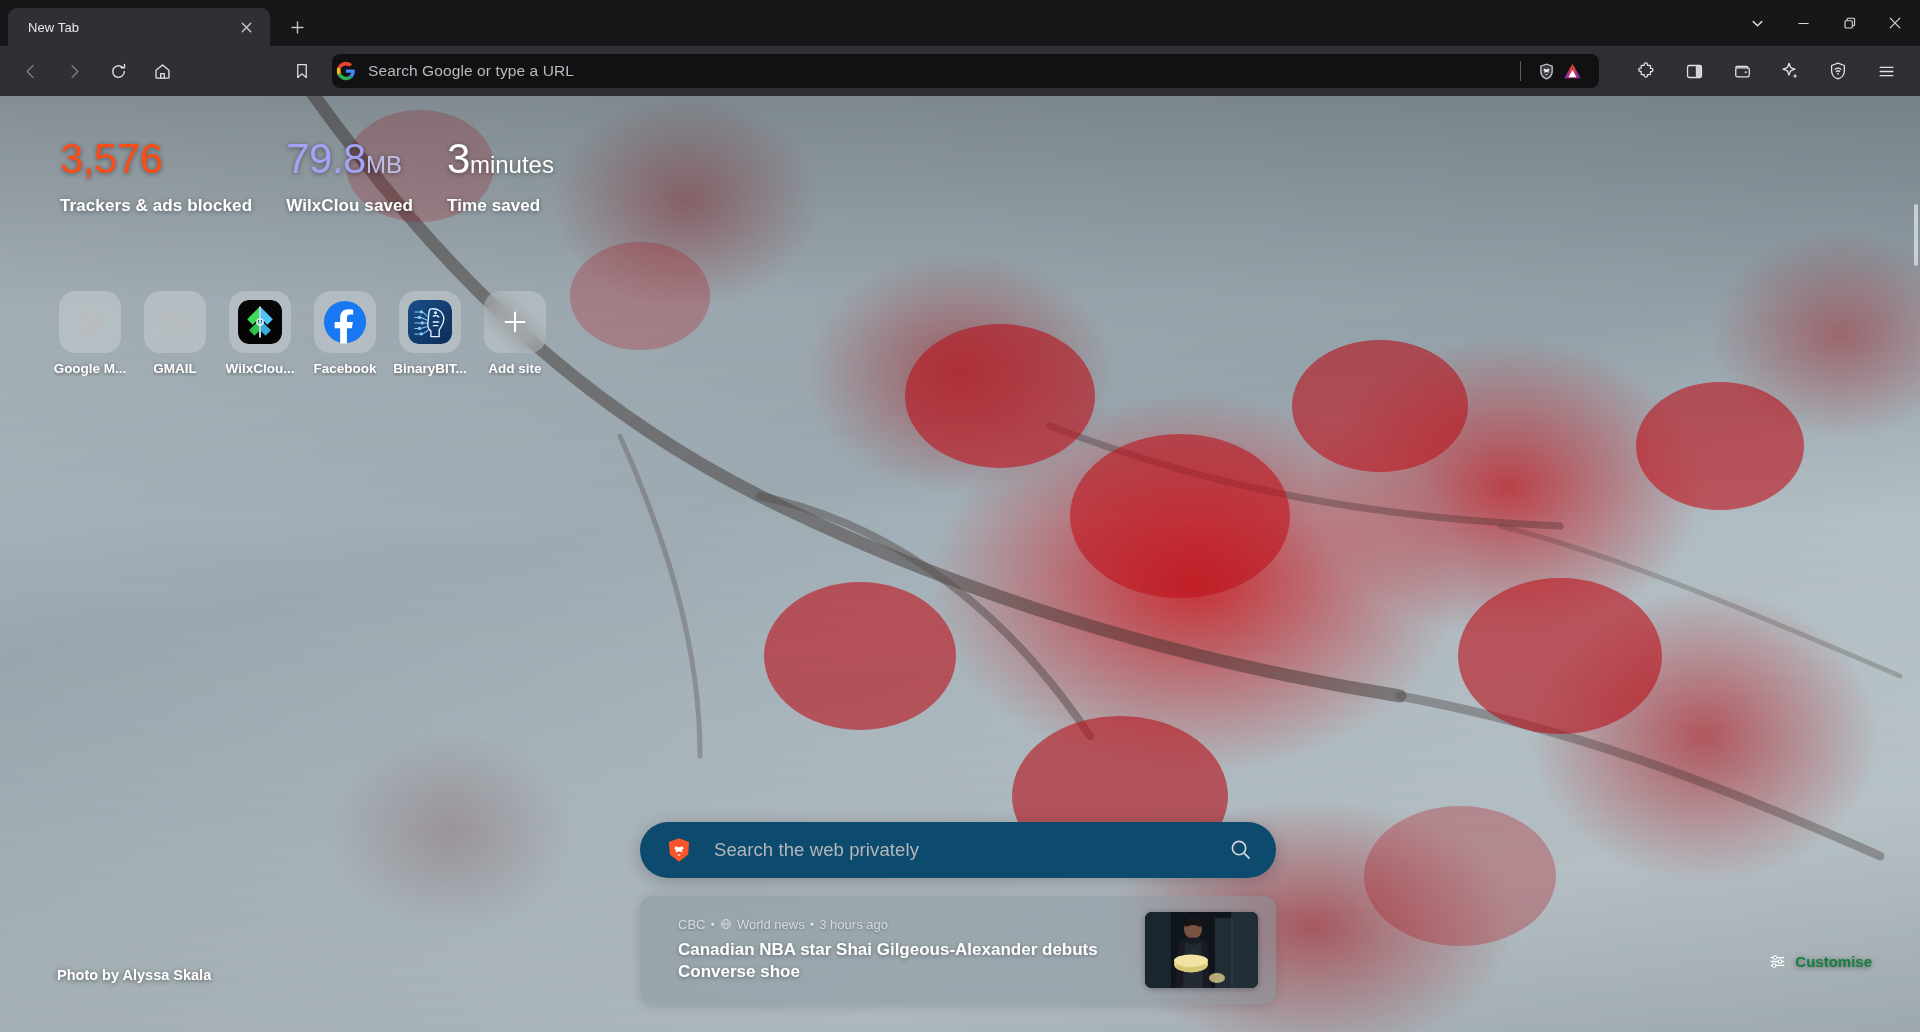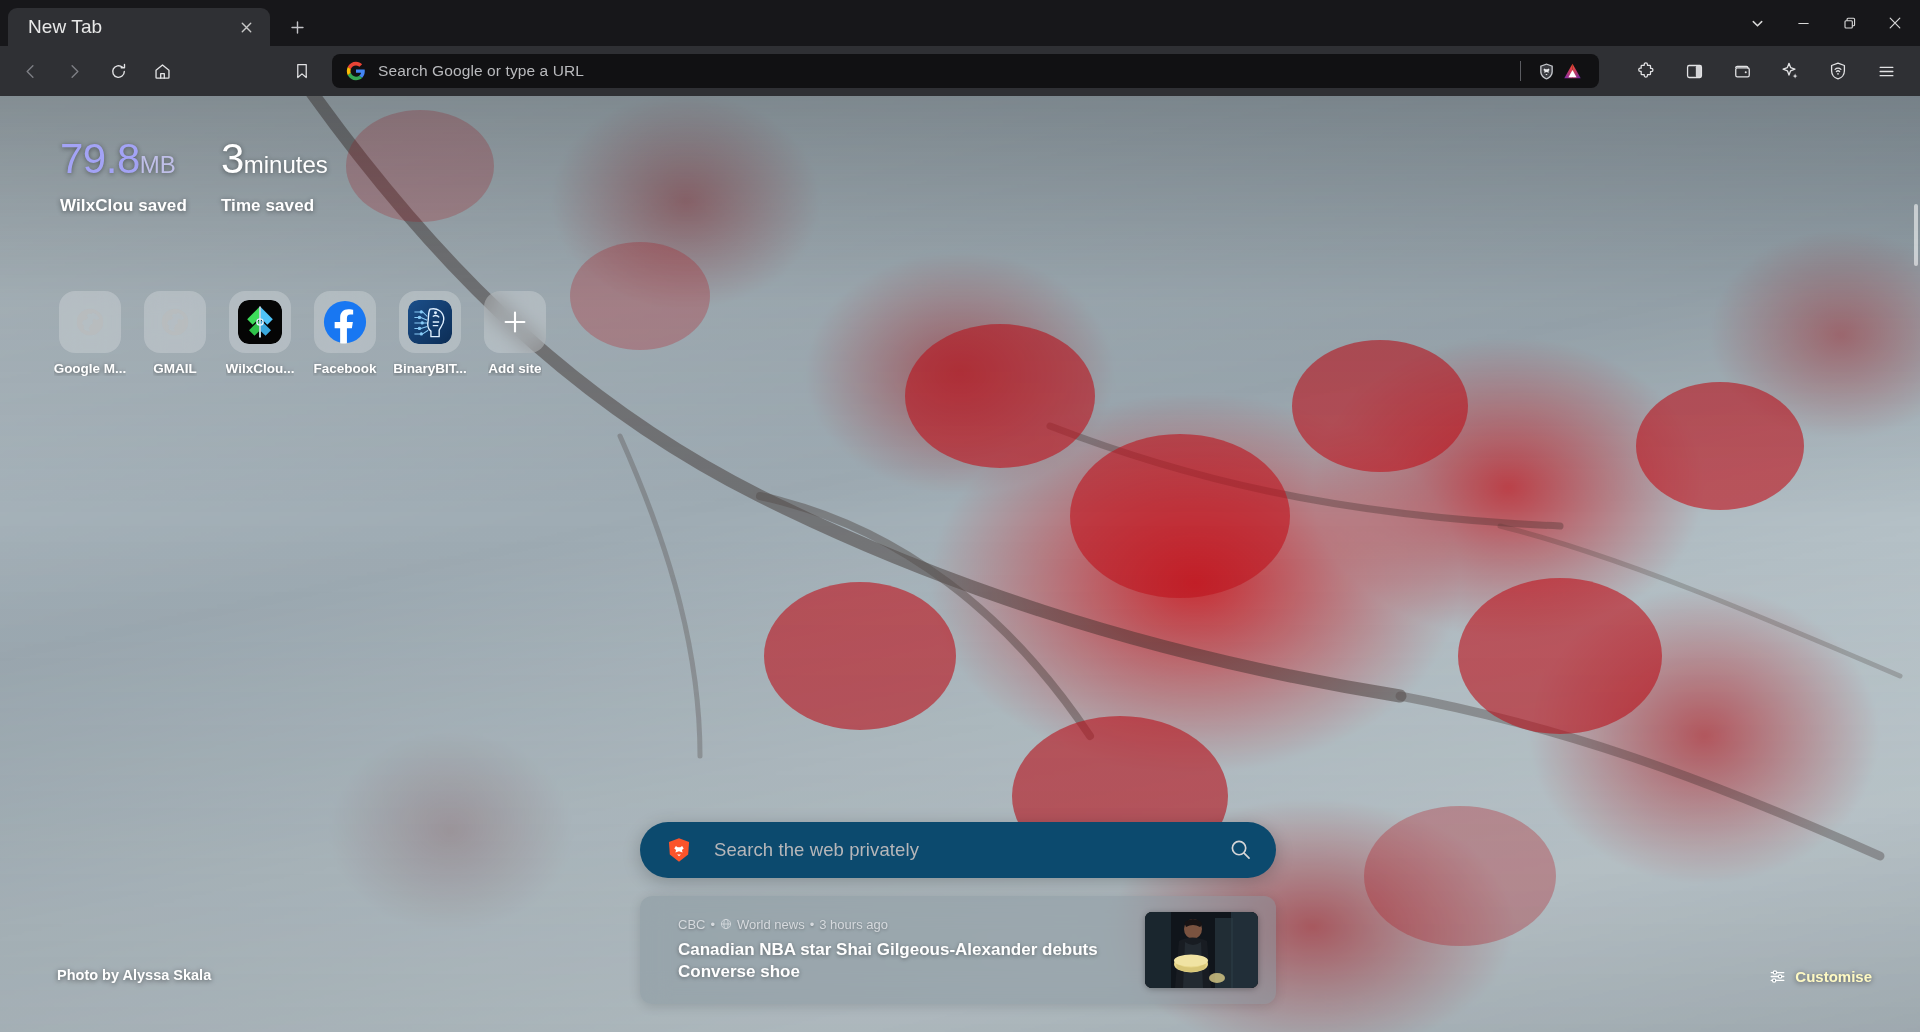--- a/index.html
+++ b/index.html
@@ -17,21 +17,21 @@
     display:flex; align-items:flex-end;
     position:relative; z-index:40;
   }
   .tab {
     width:262px; height:38px; margin-left:8px;
     background:#2f3034; border-radius:9px 9px 0 0;
     display:flex; align-items:center; padding:0 12px 0 20px;
     position:relative;
   }
   .tab-title {
-    flex:1; color:#e8e8e8; font-size:19px; letter-spacing:.1px;
+    flex:1; color:#e8e8e8; font-size:13px; letter-spacing:.1px;
     white-space:nowrap; overflow:hidden; text-overflow:ellipsis;
   }
   .tab-close {
     width:24px; height:24px; display:flex; align-items:center;
     justify-content:center; border-radius:4px; color:#c8c8c8;
   }
   .newtab-btn {
     width:34px; height:34px; margin-left:10px; margin-bottom:2px;
     display:flex; align-items:center; justify-content:center;
     color:#c2c2c6; border-radius:6px;
@@ -55,21 +55,21 @@
     border-radius:8px; color:#e2e2e4; flex:none;
   }
   .tb-btn.dim { color:#7d7e84; }
   #nav-left { display:flex; align-items:center; padding-left:8px; }
   #bookmark-btn { margin-left:100px; }
 
   
   #omnibox {
     flex:1; height:34px; margin:0 23px 0 8px;
     background:#111113; border-radius:8px;
-    display:flex; align-items:center; padding:0 8px 0 14px;
+    display:flex; align-items:center; padding:0 8px 0 4px;
     max-width:1282px;
   }
   #omni-google { width:20px; height:20px; flex:none; margin-right:12px; }
   #omni-text {
     flex:1; color:#b9babd; font-size:15.5px; letter-spacing:.1px;
   }
   #omni-divider { width:1px; height:20px; background:#5b5c61; margin:0 12px; }
   .omni-icon { width:26px; height:26px; display:flex; align-items:center; justify-content:center; flex:none; }
   #omni-right { display:flex; align-items:center; padding-right:6px; }
   #tb-right { display:flex; align-items:center; padding-right:10px; }
@@ -183,23 +183,23 @@
     box-shadow:0 1px 6px rgba(0,0,0,.3);
   }
 
   
   #photo-credit {
     position:absolute; left:57px; bottom:49px;
     color:#ffffff; font-size:14.5px; font-weight:700;
     text-shadow:0 1px 5px rgba(0,0,0,.5);
   }
   #customise {
-    position:absolute; right:48px; bottom:47px;
+    position:absolute; right:48px; bottom:62px;
     display:flex; align-items:center; gap:9px;
-    color:#fef9c3; font-size:15px; font-weight:700;
+    color:#15803d; font-size:15px; font-weight:700;
     text-shadow:0 1px 5px rgba(0,0,0,.5);
   }
   #scrollhint {
     position:absolute; right:2px; top:108px; width:4px; height:62px;
     background:rgba(255,255,255,.55); border-radius:2px;
   }
 </style>
 </head>
 <body>
 
@@ -377,20 +377,24 @@
       <ellipse cx="1720" cy="350" rx="84" ry="64"></ellipse>
       <ellipse cx="640" cy="200" rx="70" ry="54" opacity=".45"></ellipse>
       <ellipse cx="420" cy="70" rx="74" ry="56" opacity=".4"></ellipse>
       <ellipse cx="1460" cy="780" rx="96" ry="70" opacity=".5"></ellipse>
     </g>
   </svg>
   <div id="vignette"></div>
   <div id="scrollhint"></div>
 
   <div id="stats">
+    <div class="stat" id="stat-0">
+      <div class="stat-num"><span>3,576</span><span class="stat-unit"></span></div>
+      <div class="stat-label">Trackers &amp; ads blocked</div>
+    </div>
     <div class="stat" id="stat-1">
       <div class="stat-num"><span>79.8</span><span class="stat-unit">MB</span></div>
       <div class="stat-label">WilxClou saved</div>
     </div>
     <div class="stat" id="stat-2">
       <div class="stat-num"><span>3</span><span class="stat-unit">minutes</span></div>
       <div class="stat-label">Time saved</div>
     </div>
   </div>
 

